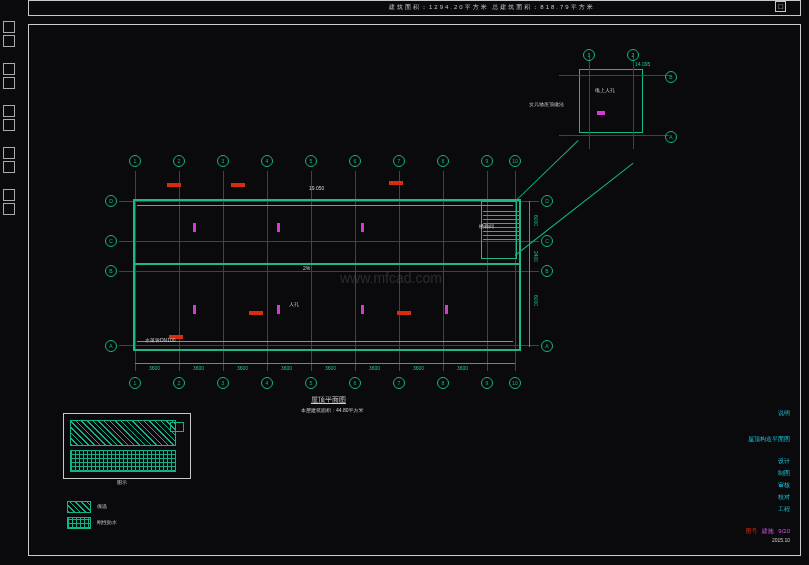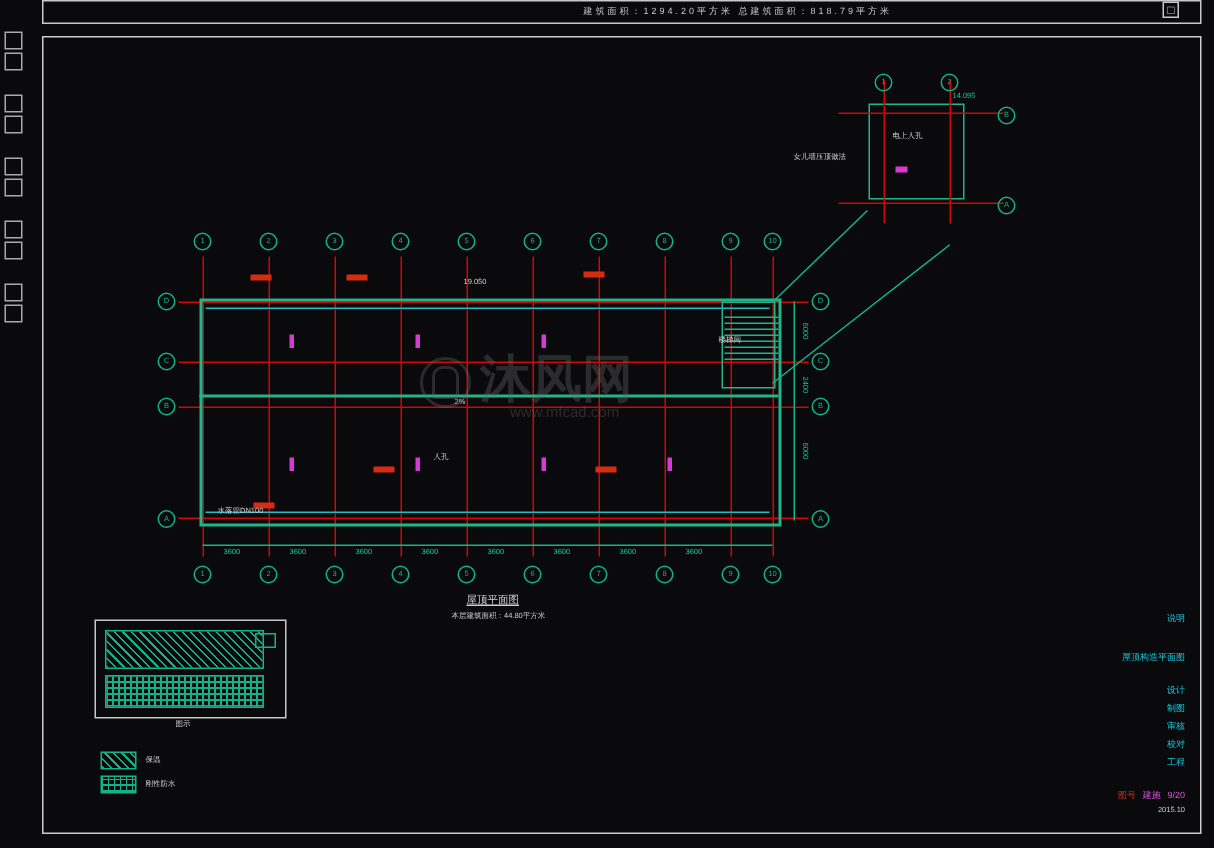--- a/index.html
+++ b/index.html
@@ -35,21 +35,21 @@
     repeating-linear-gradient(0deg,#13b38a 0,#13b38a 1px,transparent 1px,transparent 4px),
     repeating-linear-gradient(90deg,#13b38a 0,#13b38a 1px,transparent 1px,transparent 4px)}
   
   .titleblock{position:absolute;right:10px;bottom:12px;width:60px;text-align:right}
   .tb{color:#18c7e0;font-size:6px;line-height:12px;white-space:nowrap}
   .tb-mag{color:#d755d7;font-size:6px}
   .tb-red{color:#d62c10;font-size:6px}
   .tb-w{color:#cfcfcf;font-size:5px}
   
   .watermark{position:absolute;left:280px;top:230px;color:#6a6a6a;font-size:34px;opacity:.35;font-weight:bold;pointer-events:none}
-  .watermark-sub{position:absolute;left:340px;top:270px;color:#6a6a6a;font-size:10px;opacity:.35;pointer-events:none}
+  .watermark-sub{position:absolute;left:340px;top:270px;color:#6a6a6a;font-size:14px;opacity:.35;pointer-events:none}
   .wm-icon{display:inline-block;width:30px;height:30px;border:2px solid #6a6a6a;border-radius:50%;vertical-align:middle;margin-right:6px;position:relative}
   .wm-icon::before{content:"";position:absolute;left:6px;top:4px;width:14px;height:18px;border:2px solid #6a6a6a;border-radius:7px 7px 2px 2px}
   .corner-mark{position:absolute;right:14px;top:0;color:#c8c8c8;font-size:8px;border:1px solid #c8c8c8;padding:0 2px}
 </style>
 </head>
 <body>
 
 <div class="viewport">
 
   <div class="top-strip">
@@ -216,18 +216,15 @@
       <div style="margin-top:4px">
         <span class="tb-red">图号</span>
         <span class="tb-mag">建施</span>
         <span class="tb-mag">9/20</span>
       </div>
       <div class="tb-w">2015.10</div>
     </div>
 
   </div>
 
-  <div class="watermark">
-    <span class="wm-icon"></span><span>沐风网</span>
-  </div>
   <div class="watermark-sub">www.mfcad.com</div>
 
 </div>
 
 </body></html>

